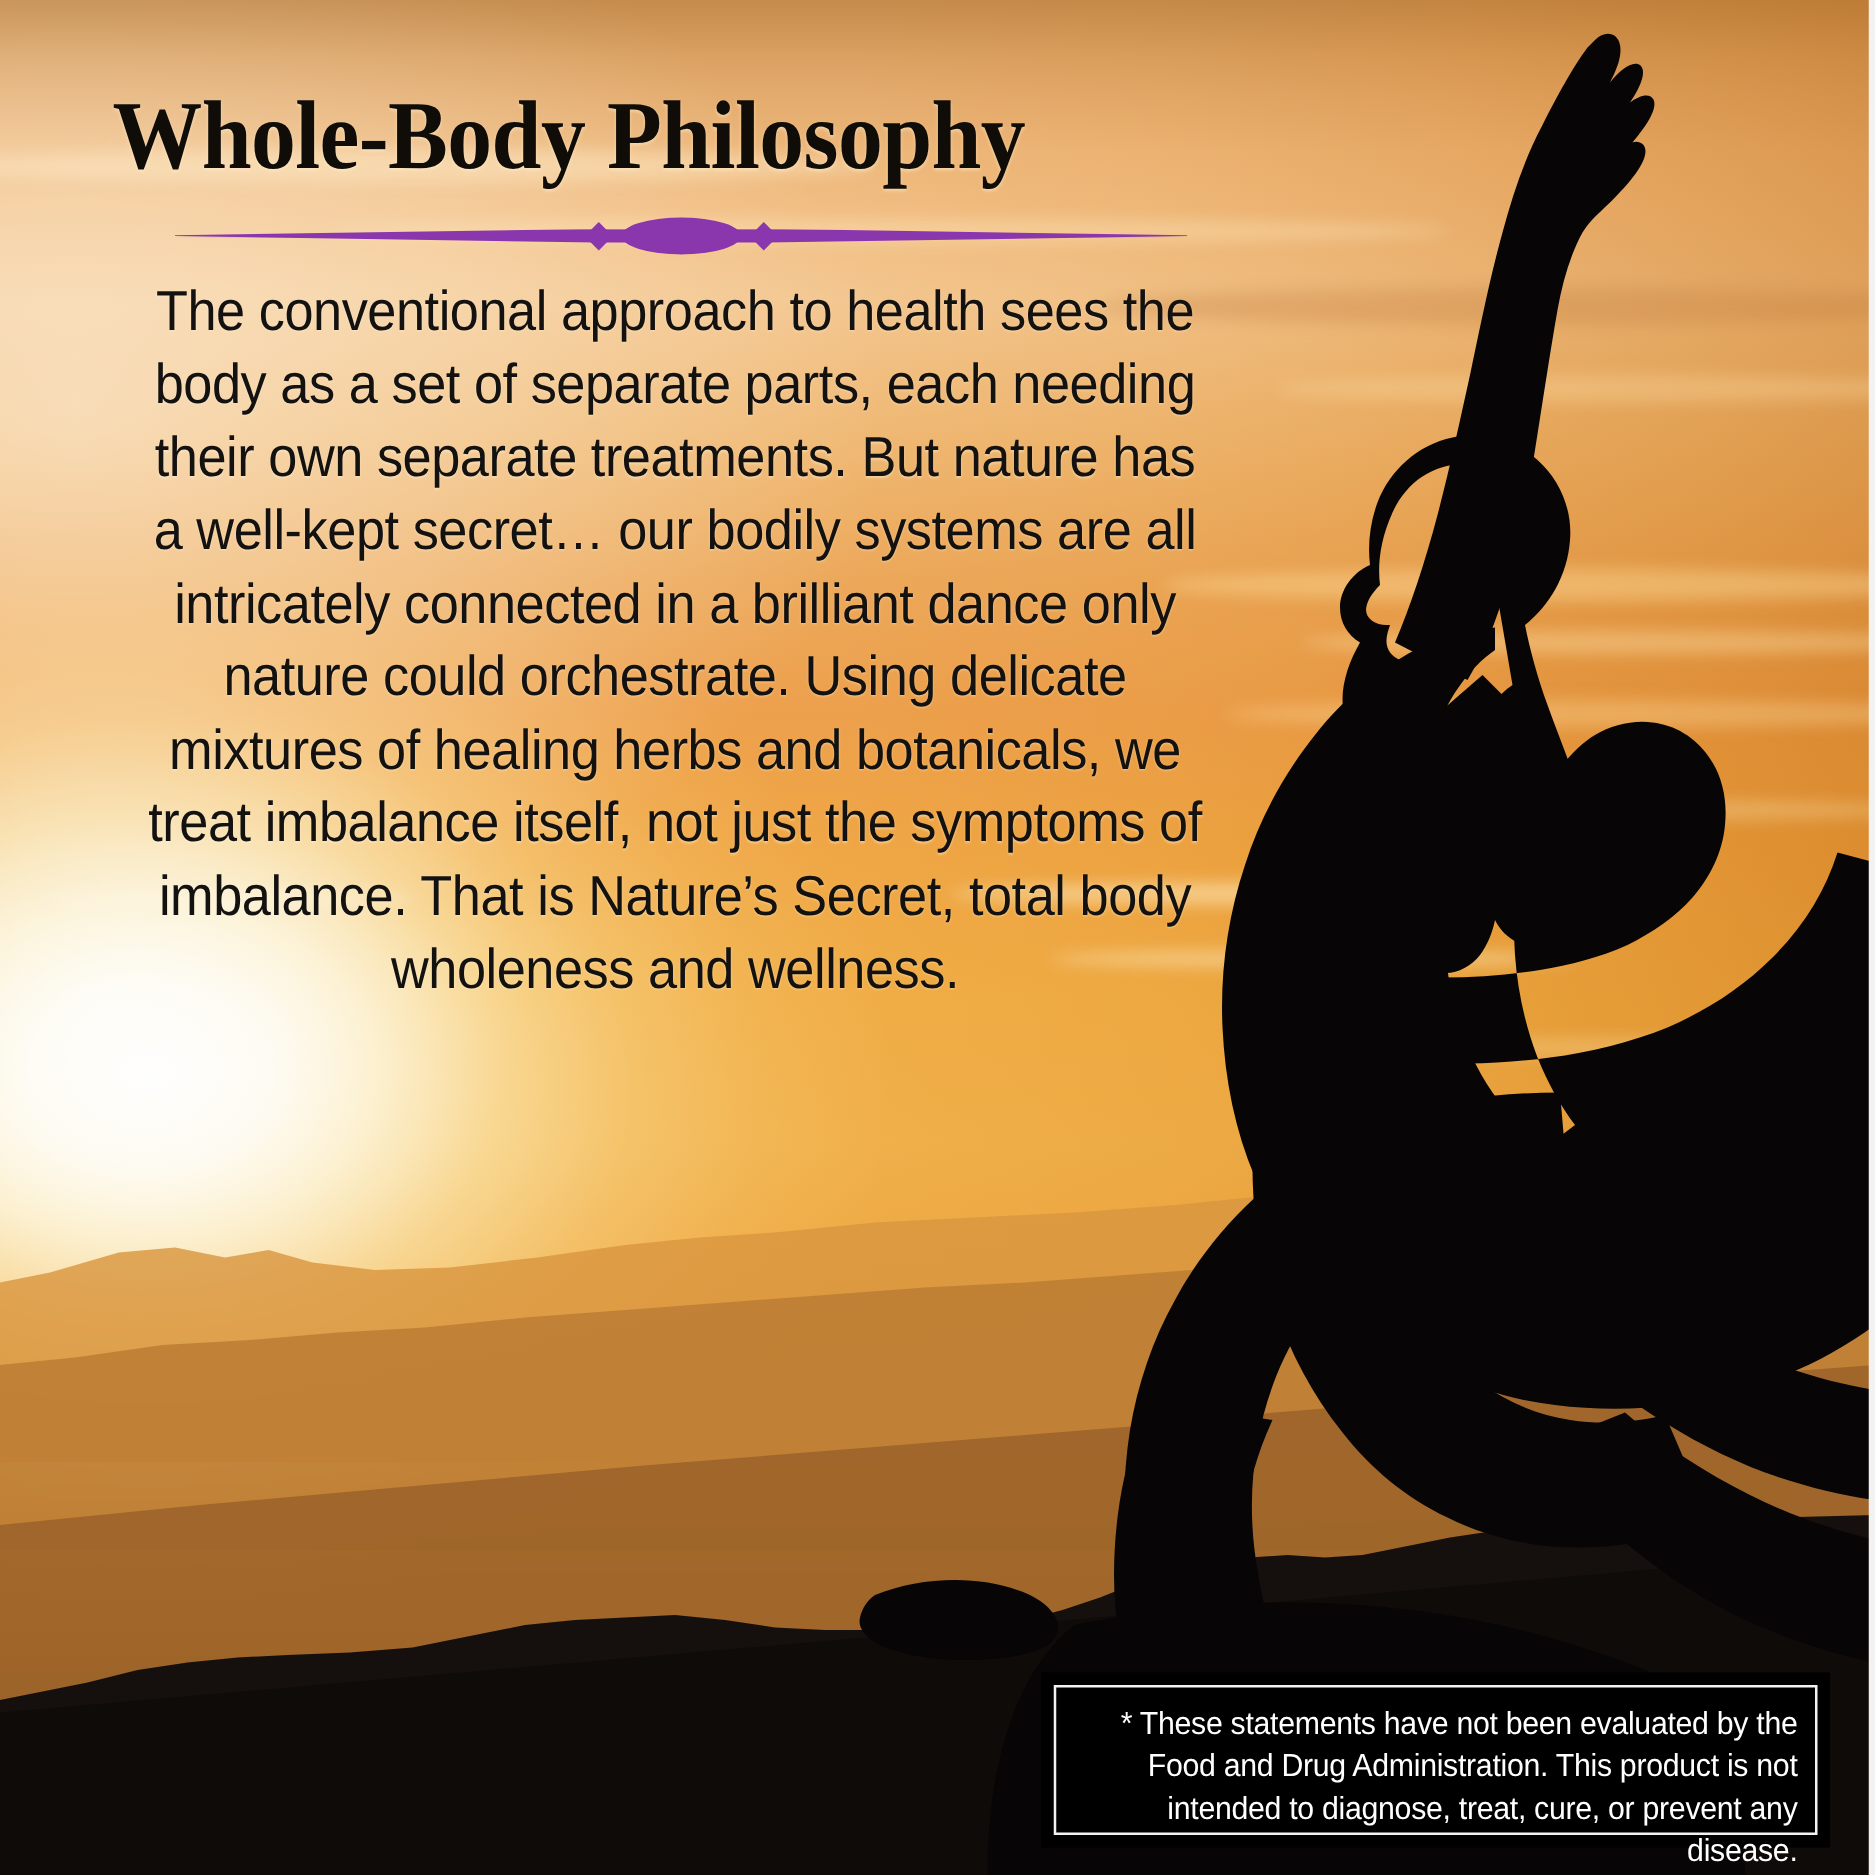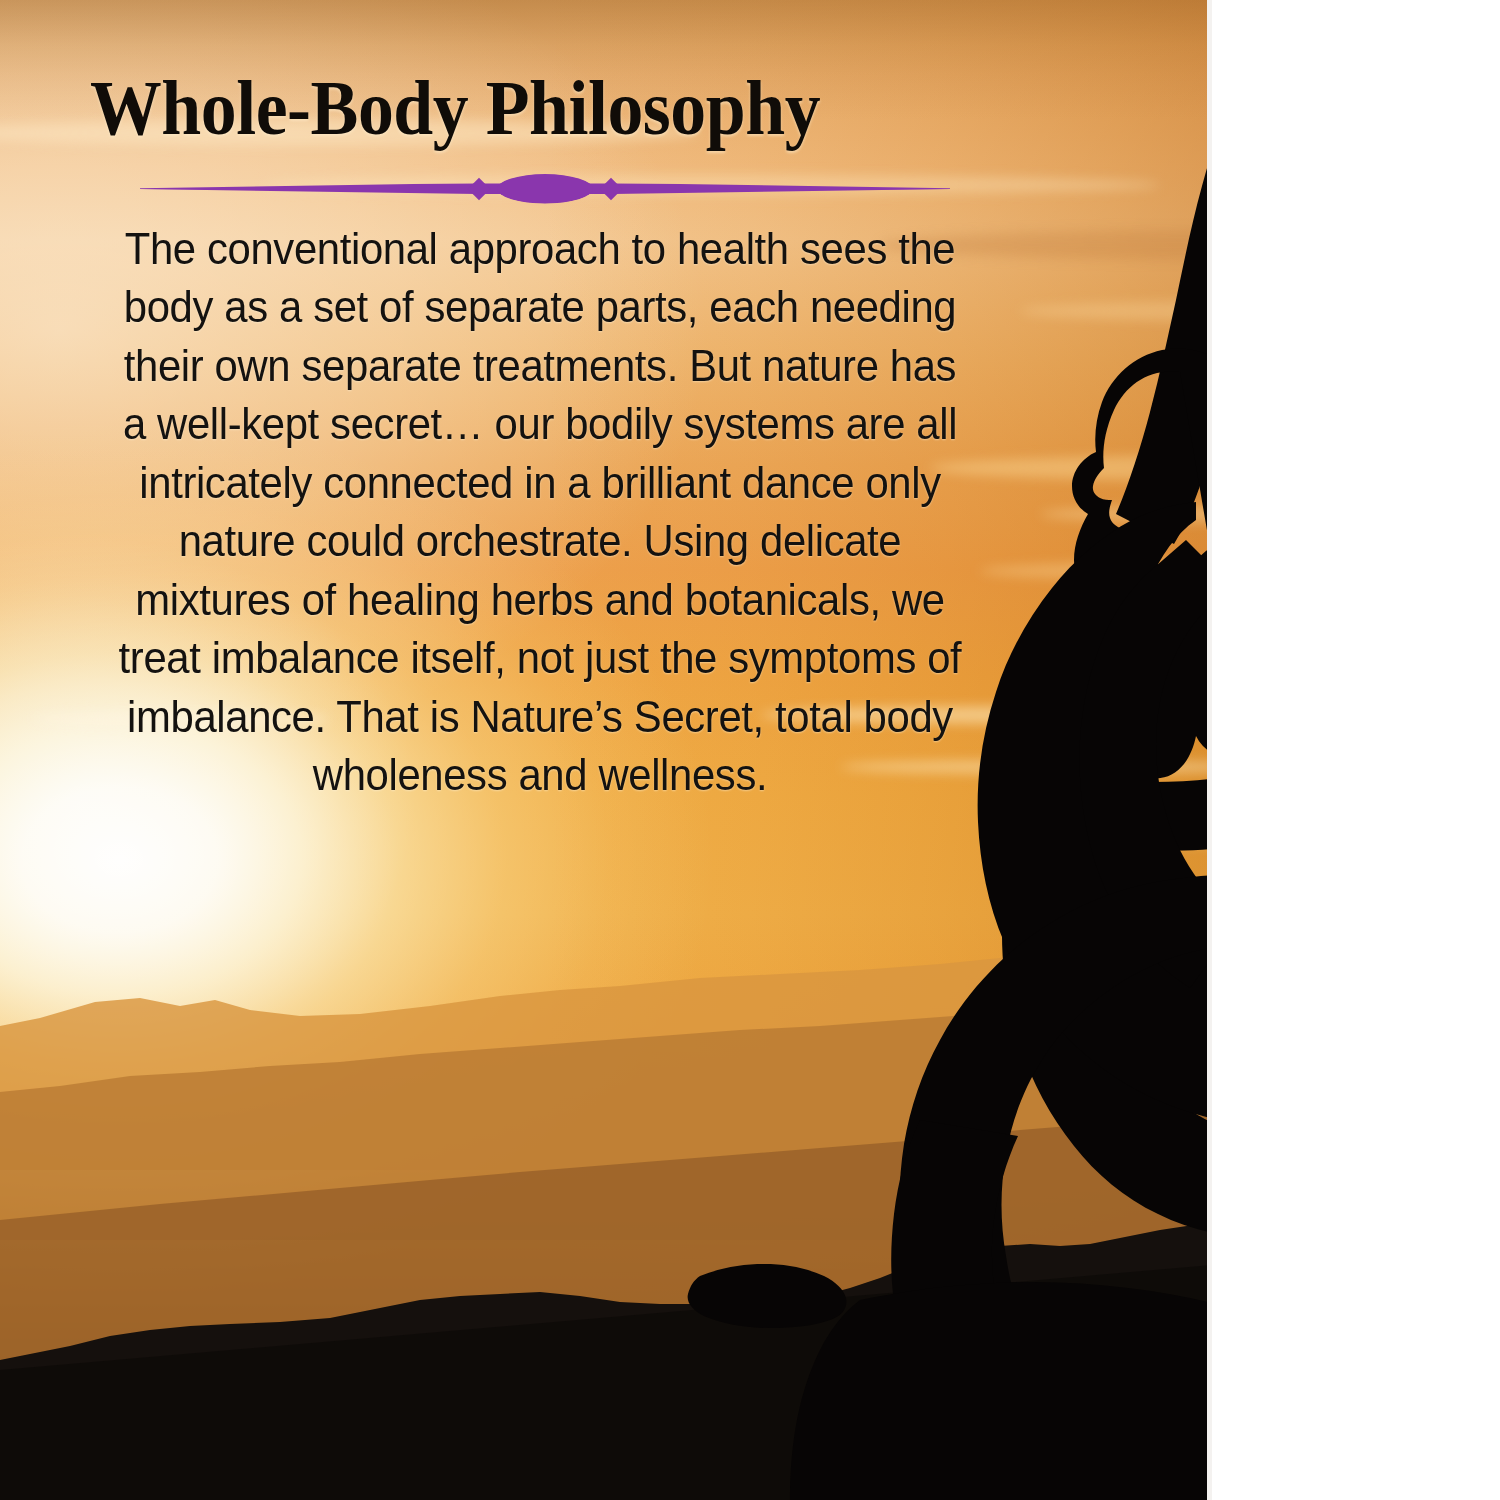--- a/index.html
+++ b/index.html
@@ -2,21 +2,21 @@
 <html><head>
 <meta charset="utf-8">
 <style>
   html, body {
     margin: 0;
     padding: 0;
     background: #ffffff;
   }
   #canvas {
     position: relative;
-    width: 1212px;
+    width: 1500px;
     height: 1500px;
     overflow: hidden;
     font-family: "Liberation Sans", sans-serif;
     background: #f2b35e;
   }
 
   
   .layer { position: absolute; inset: 0; }
 
   
@@ -494,15 +494,19 @@
       <div class="bar left"></div>
       <div class="bar right"></div>
       <div class="diamond d-left"></div>
       <div class="diamond d-right"></div>
       <div class="lens"></div>
     </div>
 
     <p id="body-copy">The conventional approach to health sees the body as a set of separate parts, each needing their own separate treatments. But nature has a well-kept secret… our bodily systems are all intricately connected in a brilliant dance only nature could orchestrate. Using delicate mixtures of healing herbs and botanicals, we treat imbalance itself, not just the symptoms of imbalance. That is Nature’s Secret, total body wholeness and wellness.</p>
   </div>
 
+  <div id="disclaimer">
+    <div class="inner-rule"></div>
+    <p id="disclaimer-text">* These statements have not been evaluated by the Food and Drug Administration. This product is not intended to diagnose, treat, cure, or prevent any disease.</p>
+  </div>
 
   <div id="edge-frame"></div>
 </div>
 
 </body></html>

